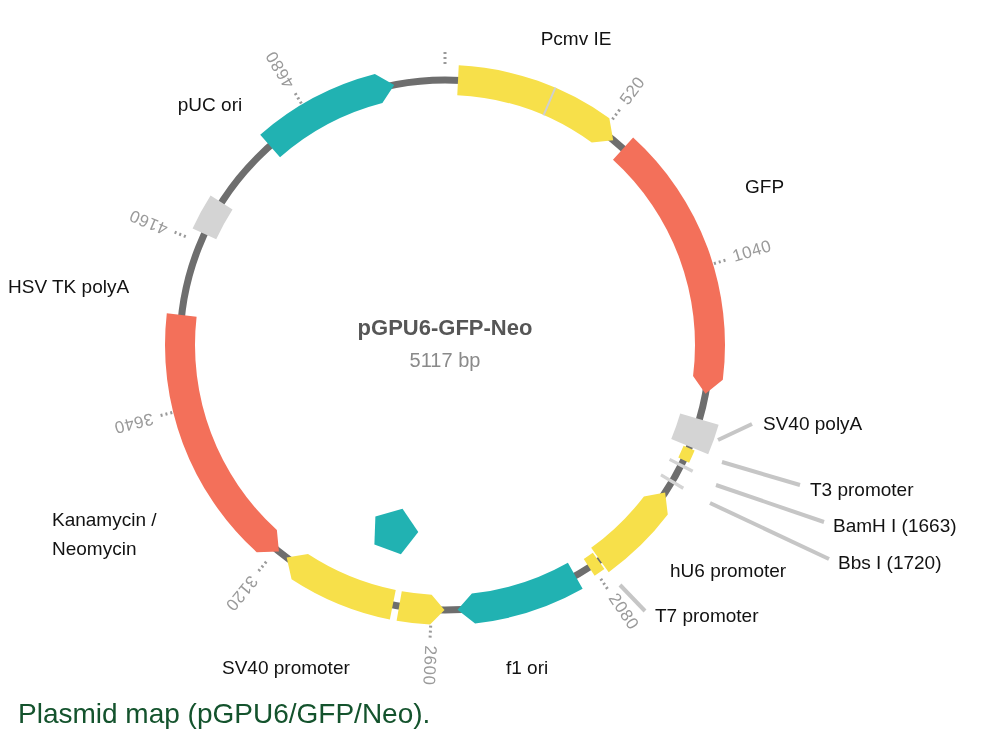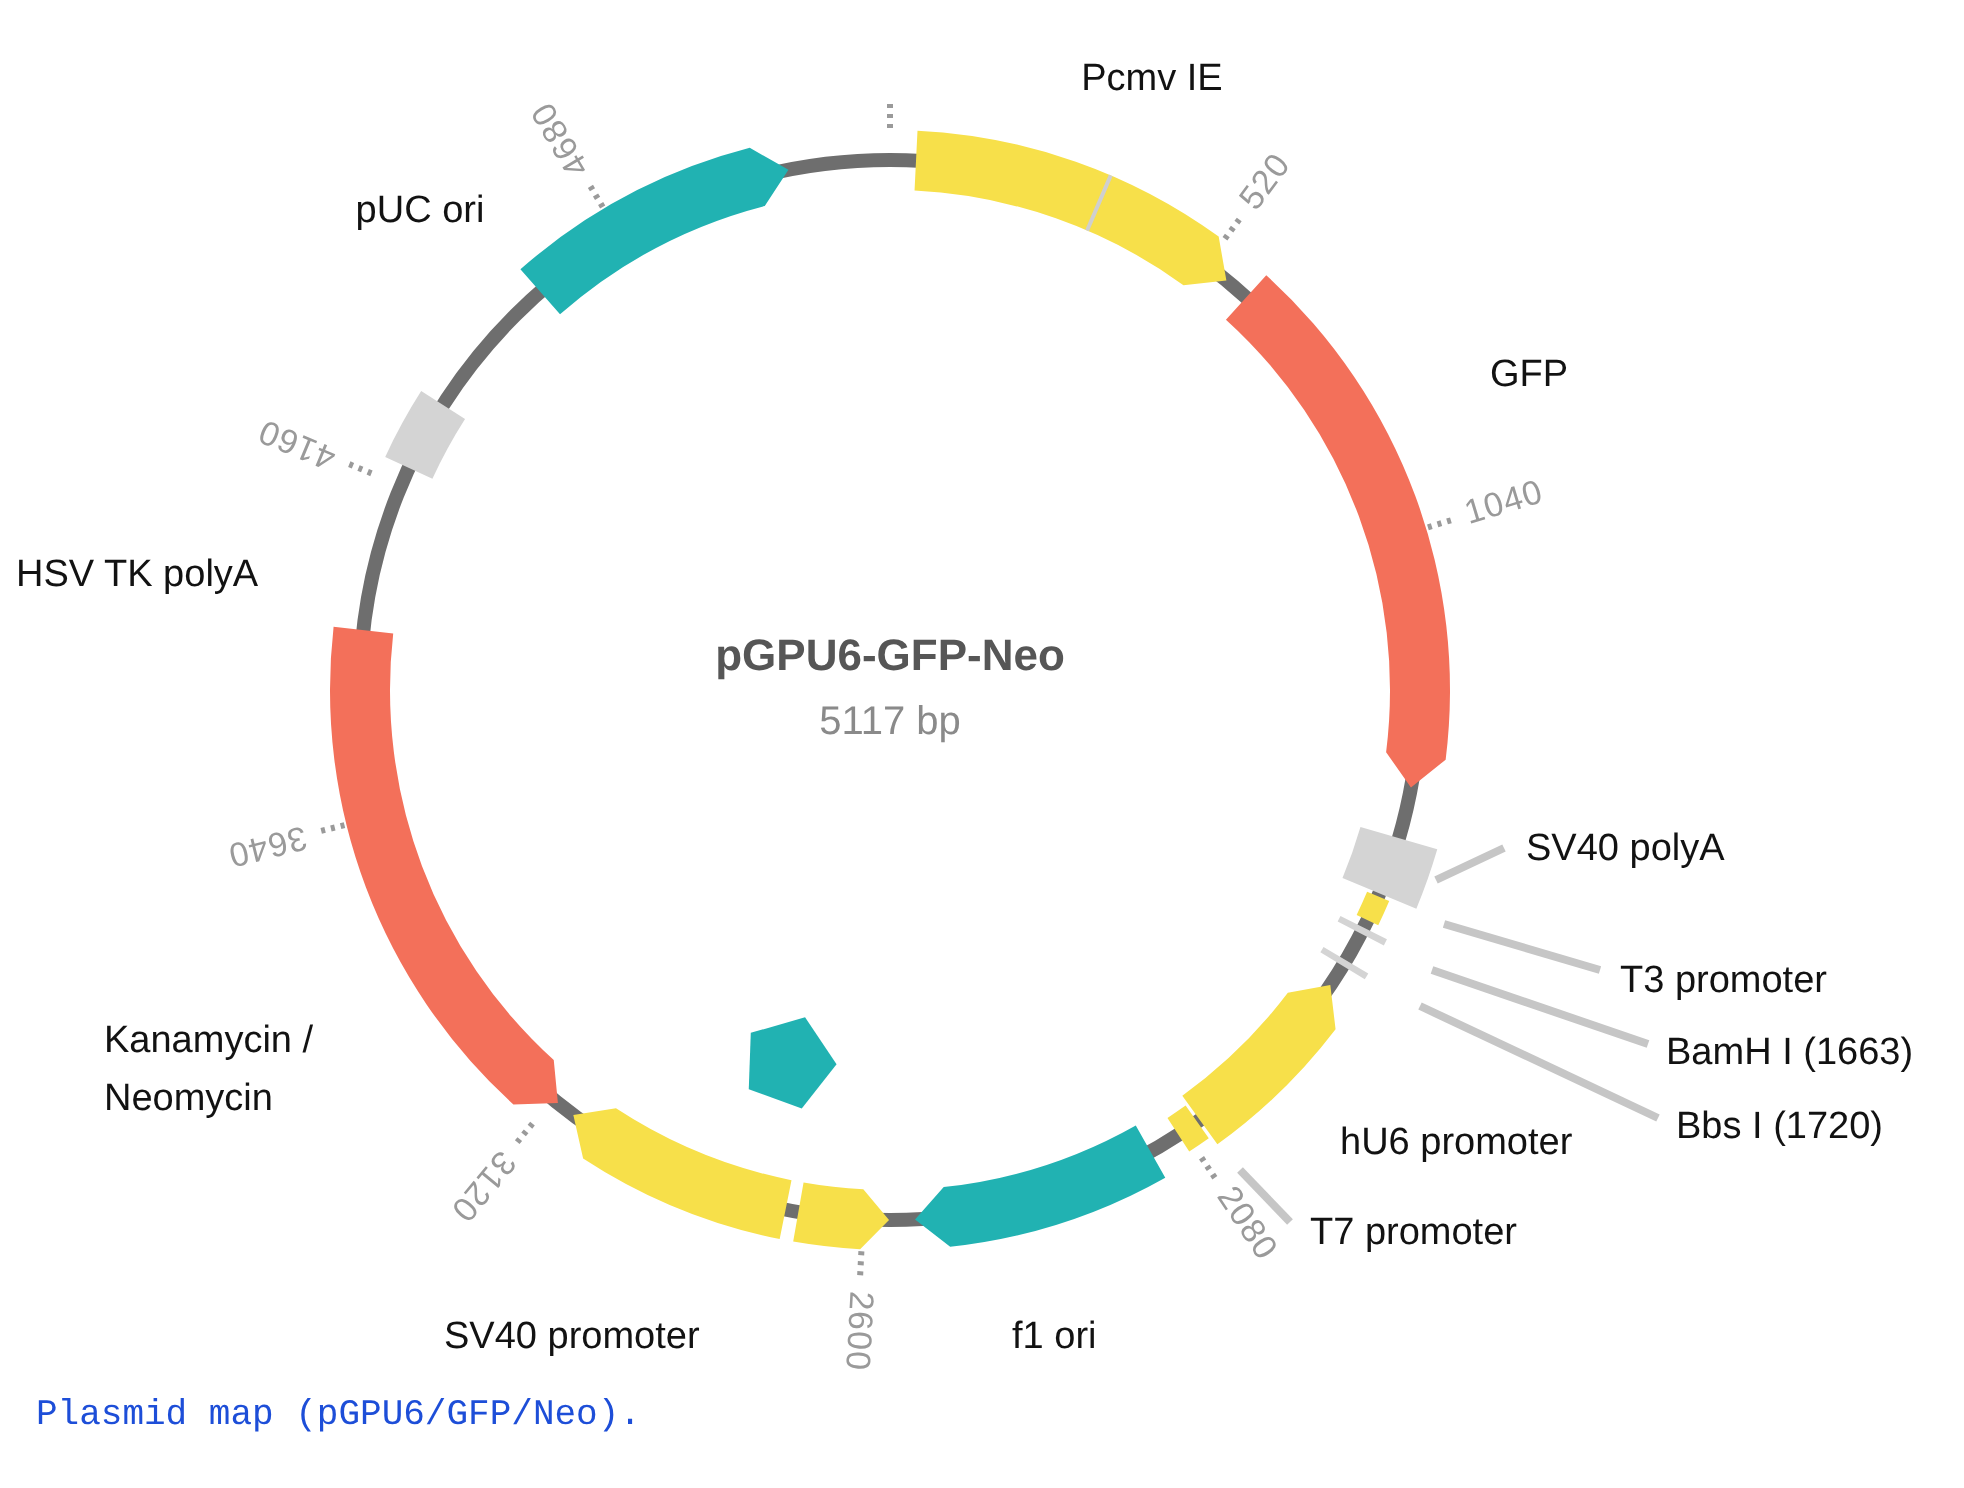--- a/index.html
+++ b/index.html
@@ -50,23 +50,23 @@
   .leader {
     stroke: #c6c6c6;
     stroke-width: 4;
     stroke-linecap: butt;
     fill: none;
   }
   .caption {
     position: absolute;
     left: 18px;
     top: 698px;
-    font-family: Liberation Mono, monospace;
-    font-size: 18px;
-    color: #1d4ed8;
+    font-family: Liberation Sans, sans-serif;
+    font-size: 28px;
+    color: #14532d;
     white-space: nowrap;
   }
 </style>
 </head>
 <body>
 
 <div id="map-wrap">
   <svg id="plasmid-svg" viewBox="0 0 982 700">
     <g id="g-backbone">
         <circle cx="445" cy="345" r="265" fill="none" stroke="#6e6e6e" stroke-width="7"></circle>

